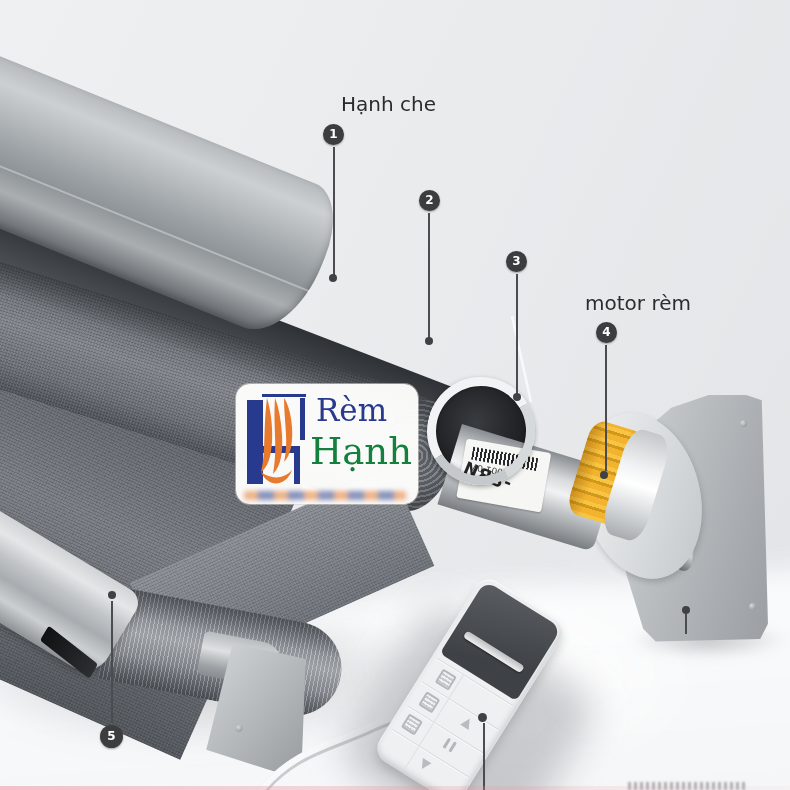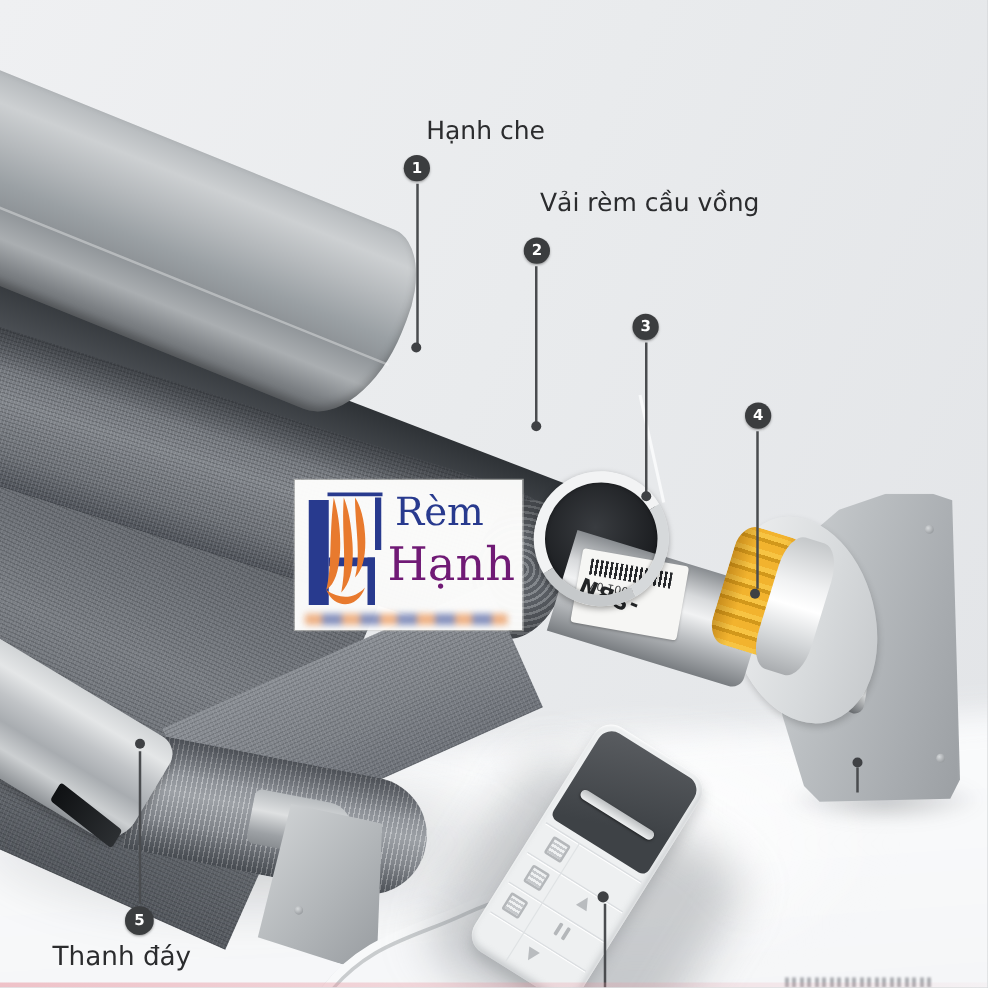--- a/index.html
+++ b/index.html
@@ -125,25 +125,25 @@
         background:repeating-linear-gradient(0deg,#c6c9cc 0 2px,rgba(0,0,0,0) 2px 4px);}
   .r-tri{position:absolute;font-size:13px;color:#b9bcbf;line-height:1;}
   .r-pause{position:absolute;width:13px;height:11px;}
   .r-pause span{position:absolute;top:0;width:3px;height:11px;background:#b4b7ba;border-radius:1px;}
 
   
   .cable-svg{left:0;top:0;width:790px;height:790px;z-index:9;pointer-events:none;}
 
   
   .logo{left:236px;top:384px;width:182px;height:120px;background:rgba(254,254,253,.97);
-        border-radius:0;box-shadow:0 0 0 1px rgba(215,215,210,.55);z-index:11;}
+        border-radius:14px;box-shadow:0 0 0 1px rgba(215,215,210,.55);z-index:11;}
   .logo-w1{position:absolute;left:80px;top:8px;font-family:"DejaVu Serif","Liberation Serif",serif;
         font-size:31px;color:#283a8e;}
   .logo-w2{position:absolute;left:74px;top:46px;font-family:"DejaVu Serif","Liberation Serif",serif;
-        font-size:37px;color:#701a75;}
+        font-size:37px;color:#15803d;}
   .logo-tag{position:absolute;left:8px;bottom:4px;width:162px;height:9px;border-radius:2px;
         background:repeating-linear-gradient(90deg,rgba(230,120,40,.55) 0 14px,rgba(40,60,140,.55) 14px 30px);
         filter:blur(2.5px);}
 
   
   .c-label{position:absolute;font-size:20px;color:#2b2c2e;z-index:12;white-space:nowrap;}
   .c-circle{position:absolute;width:21px;height:21px;border-radius:50%;background:#3b3d3f;color:#fff;
         font-size:12px;font-weight:bold;line-height:21px;text-align:center;z-index:12;
         box-shadow:0 1px 2px rgba(0,0,0,.35);}
   .c-line{position:absolute;width:1.5px;background:#4a4c4f;z-index:12;}
@@ -246,37 +246,36 @@
     <div class="logo-w1">Rèm</div>
     <div class="logo-w2">Hạnh</div>
     <div class="logo-tag"></div>
   </div>
 
   <div class="c-label" style="left:341px;top:92px">Hạnh che</div>
   <div class="c-circle" style="left:323px;top:124px">1</div>
   <div class="c-line" style="left:333px;top:147px;height:129px"></div>
   <div class="c-dot" style="left:329px;top:274px"></div>
 
-  <div class="c-label" style="left:432px;top:150px">Vải rèm cầu vồng</div>
   <div class="c-circle" style="left:419px;top:190px">2</div>
   <div class="c-line" style="left:428px;top:213px;height:126px"></div>
   <div class="c-dot" style="left:425px;top:337px"></div>
 
   <div class="c-circle" style="left:506px;top:251px">3</div>
   <div class="c-line" style="left:516px;top:274px;height:121px"></div>
   <div class="c-dot" style="left:513px;top:393px"></div>
 
+  <div class="c-label" style="left:585px;top:291px">motor rèm</div>
   <div class="c-circle" style="left:596px;top:322px">4</div>
   <div class="c-line" style="left:605px;top:345px;height:126px"></div>
   <div class="c-dot" style="left:600px;top:471px"></div>
 
   <div class="c-dot" style="left:108px;top:591px"></div>
   <div class="c-line" style="left:111px;top:601px;height:122px"></div>
   <div class="c-circle" style="left:100px;top:725px;width:23px;height:23px;line-height:23px">5</div>
-  <div class="c-label" style="left:42px;top:753px;font-size:21px">Thanh đáy</div>
 
   <div class="c-dot" style="left:682px;top:606px"></div>
   <div class="c-line" style="left:685px;top:614px;height:20px"></div>
   <div class="c-dot" style="left:478px;top:713px;width:9px;height:9px"></div>
   <div class="c-line" style="left:483px;top:723px;height:67px"></div>
 
   <div class="abs watermark"></div>
   <div class="abs pink-strip"></div>
 
 </div>

